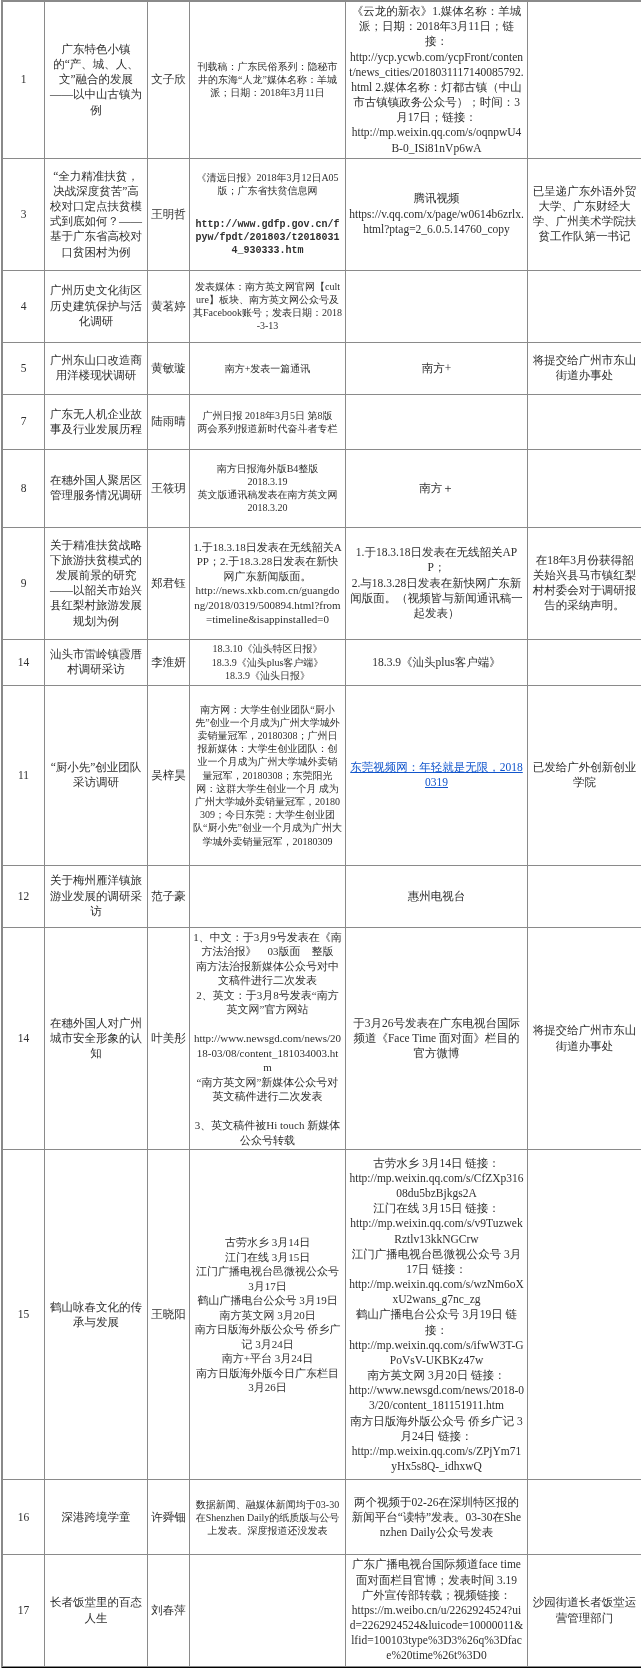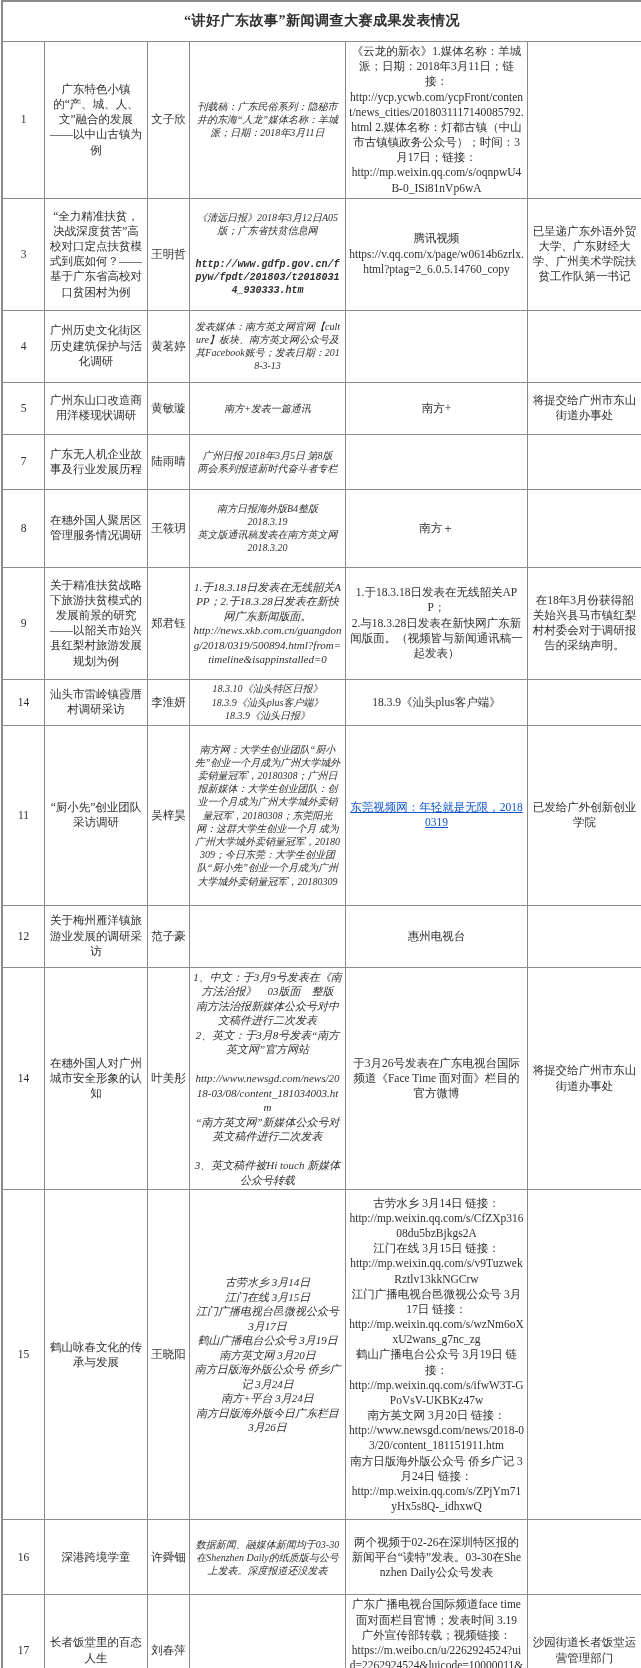--- a/index.html
+++ b/index.html
@@ -5,43 +5,40 @@
   html,body{margin:0;padding:0;background:#ffffff;}
   body{width:641px;font-family:"Liberation Serif","DejaVu Serif",serif;color:#2f2f2f;}
   .sheet{width:639px;margin:0 1px;border:1px solid #8a8a8a;border-bottom:3px solid #000;}
   table{width:100%;border-collapse:collapse;table-layout:fixed;}
   td,th{border:1px solid #8a8a8a;vertical-align:middle;text-align:center;
         padding:2px 3px;word-break:break-all;white-space:pre-line;
         font-size:11.5px;line-height:1.32;font-weight:normal;}
   .title-cell{font-size:14px;font-weight:bold;border-bottom:1px solid #8a8a8a;
         letter-spacing:.5px;white-space:normal;word-break:keep-all;padding:10px 2px;}
   thead th{font-size:12px;padding:8px 2px;word-break:normal;}
-  .c-news{font-size:11px;font-style:italic;}
+  .c-news{font-size:11px;}
   .sm{font-size:10px;}
   .bold-url{font-weight:bold;display:block;font-family:"Liberation Mono","DejaVu Sans Mono",monospace;font-size:10px;margin-top:20px;}
   .link{color:#1155cc;text-decoration:underline;cursor:pointer;}
   .c-group{font-size:11.5px;}
 </style>
 </head>
 <body>
 
 <div class="sheet">
 <table>
   <colgroup>
     <col style="width:42px">
         <col style="width:103px">
         <col style="width:42px">
     <col style="width:156px">
         <col style="width:182px">
         <col style="width:114px">
   </colgroup>
   <thead>
-    <tr style="height:40px">
-      <td colspan="6" class="title-cell">“讲好广东故事”新闻调查大赛成果发表情况</td>
-    </tr>
   </thead>
   <tbody>
     <tr style="height:147px">
       <td class="c-group">1</td>
       <td class="c-topic">广东特色小镇的“产、城、人、文”融合的发展——以中山古镇为例</td>
       <td class="c-leader">文子欣</td>
       <td class="c-news sm">刊载稿：广东民俗系列：隐秘市井的东海“人龙”媒体名称：羊城派；日期：2018年3月11日</td>
       <td class="c-video">《云龙的新衣》1.媒体名称：羊城派；日期：2018年3月11日；链接：
 http://ycp.ycwb.com/ycpFront/content/news_cities/2018031117140085792.html 2.媒体名称：灯都古镇（中山市古镇镇政务公众号）；时间：3月17日；链接：
 http://mp.weixin.qq.com/s/oqnpwU4B-0_ISi81nVp6wA</td>

